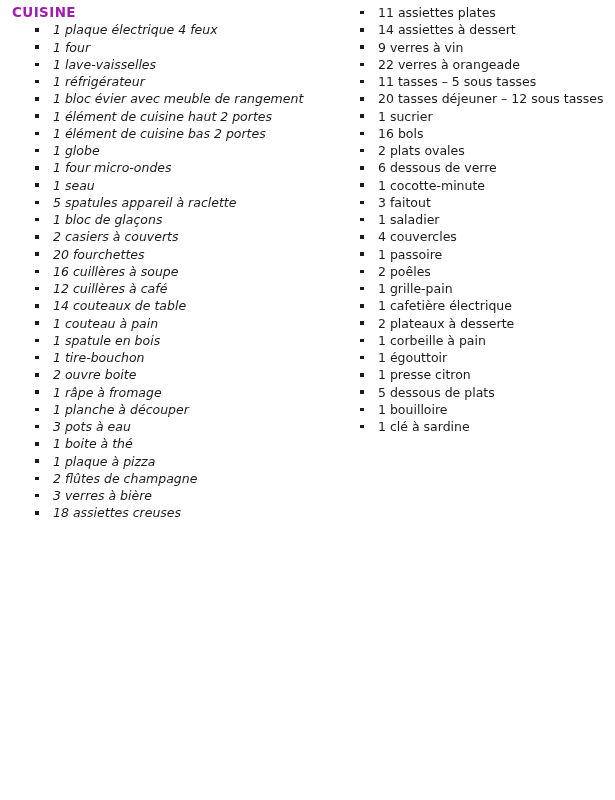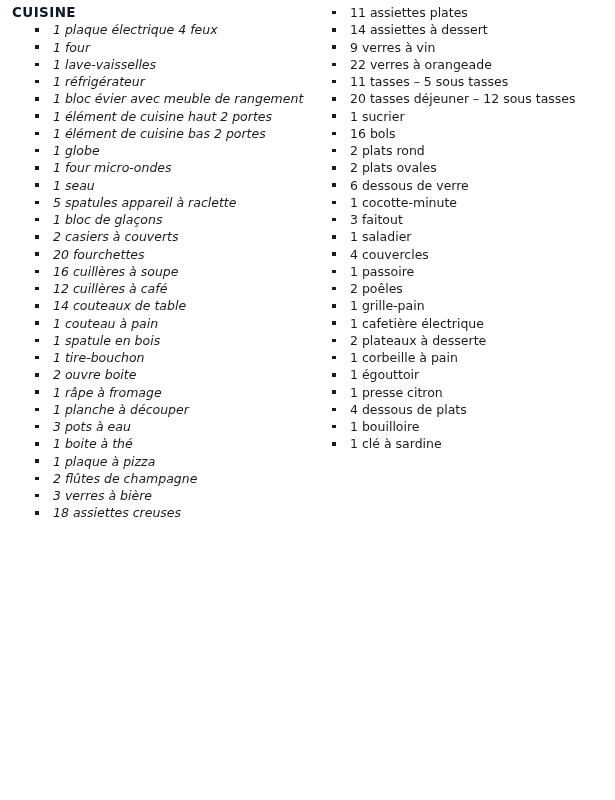--- a/index.html
+++ b/index.html
@@ -15,21 +15,21 @@
     overflow: hidden;
     font-family: "DejaVu Sans", "Liberation Sans", sans-serif;
     font-size: 12.5px;
     color: #1b1b1b;
   }
   .col {
     position: absolute;
     top: 4px;
   }
   .col-left  { left: 12px; }
-  .col-right { left: 332px; }
+  .col-right { left: 360px; }
   .doc-title {
     margin: 0;
     font-size: 13.5px;
     font-weight: bold;
     line-height: 17.25px;
     letter-spacing: 0.4px;
     color: #2155a5;
   }
   .list {
     list-style: none;
@@ -53,21 +53,21 @@
   .item-text {
     line-height: 17.25px;
   }
 </style>
 </head>
 <body>
 
 <div class="page" style="color: rgb(27, 27, 27); background: rgb(255, 255, 255);">
 
   <div class="col col-left">
-    <h1 class="doc-title" style="color: #0f172a;">CUISINE</h1>
+    <h1 class="doc-title" style="color: #a21caf;">CUISINE</h1>
     <ul class="list">
 
         <li class="item">
           <span class="bullet"></span>
           <span class="item-text">1 plaque électrique 4 feux</span>
         </li>
 
         <li class="item">
           <span class="bullet"></span>
           <span class="item-text">1 four</span>
@@ -247,24 +247,20 @@
         <li class="item">
           <span class="bullet"></span>
           <span class="item-text">1 sucrier</span>
         </li>
 
         <li class="item">
           <span class="bullet"></span>
           <span class="item-text">16 bols</span>
         </li>
 
-        <li class="item">
-          <span class="bullet"></span>
-          <span class="item-text">2 plats rond</span>
-        </li>
 
         <li class="item">
           <span class="bullet"></span>
           <span class="item-text">2 plats ovales</span>
         </li>
 
         <li class="item">
           <span class="bullet"></span>
           <span class="item-text">6 dessous de verre</span>
         </li>
@@ -326,21 +322,21 @@
           <span class="item-text">1 égouttoir</span>
         </li>
 
         <li class="item">
           <span class="bullet"></span>
           <span class="item-text">1 presse citron</span>
         </li>
 
         <li class="item">
           <span class="bullet"></span>
-          <span class="item-text">4 dessous de plats</span>
+          <span class="item-text">5 dessous de plats</span>
         </li>
 
         <li class="item">
           <span class="bullet"></span>
           <span class="item-text">1 bouilloire</span>
         </li>
 
         <li class="item">
           <span class="bullet"></span>
           <span class="item-text">1 clé à sardine</span>

